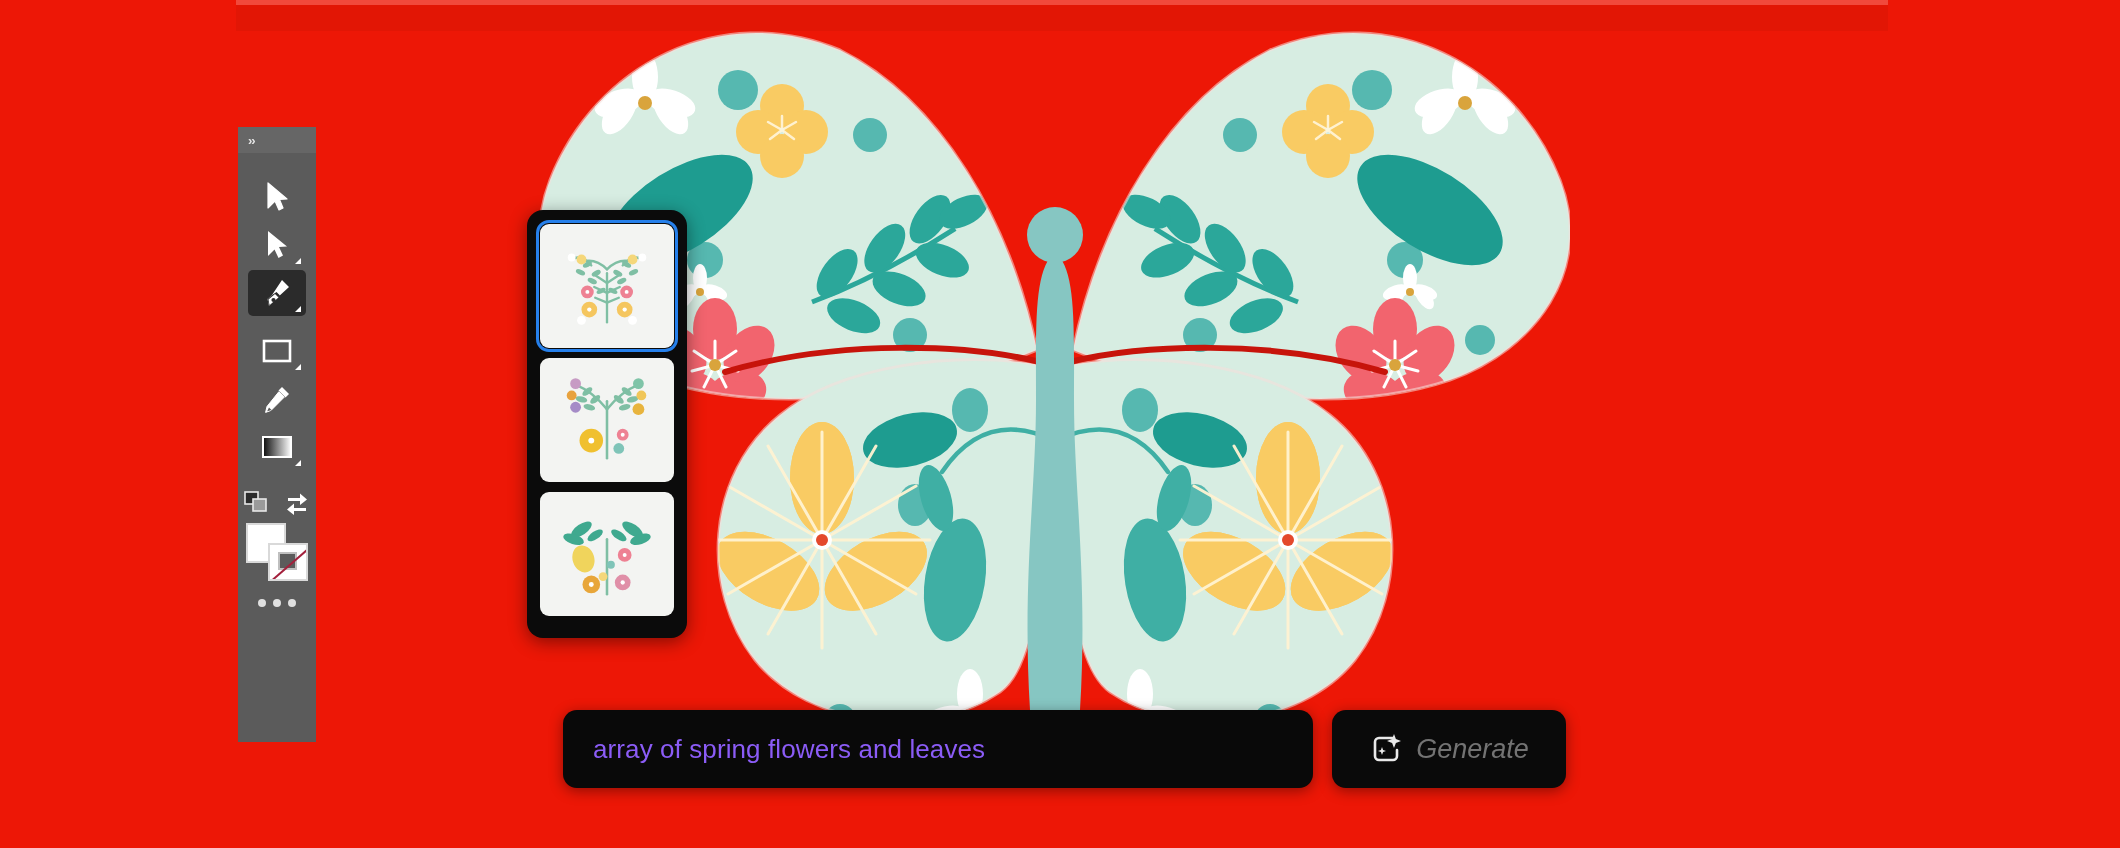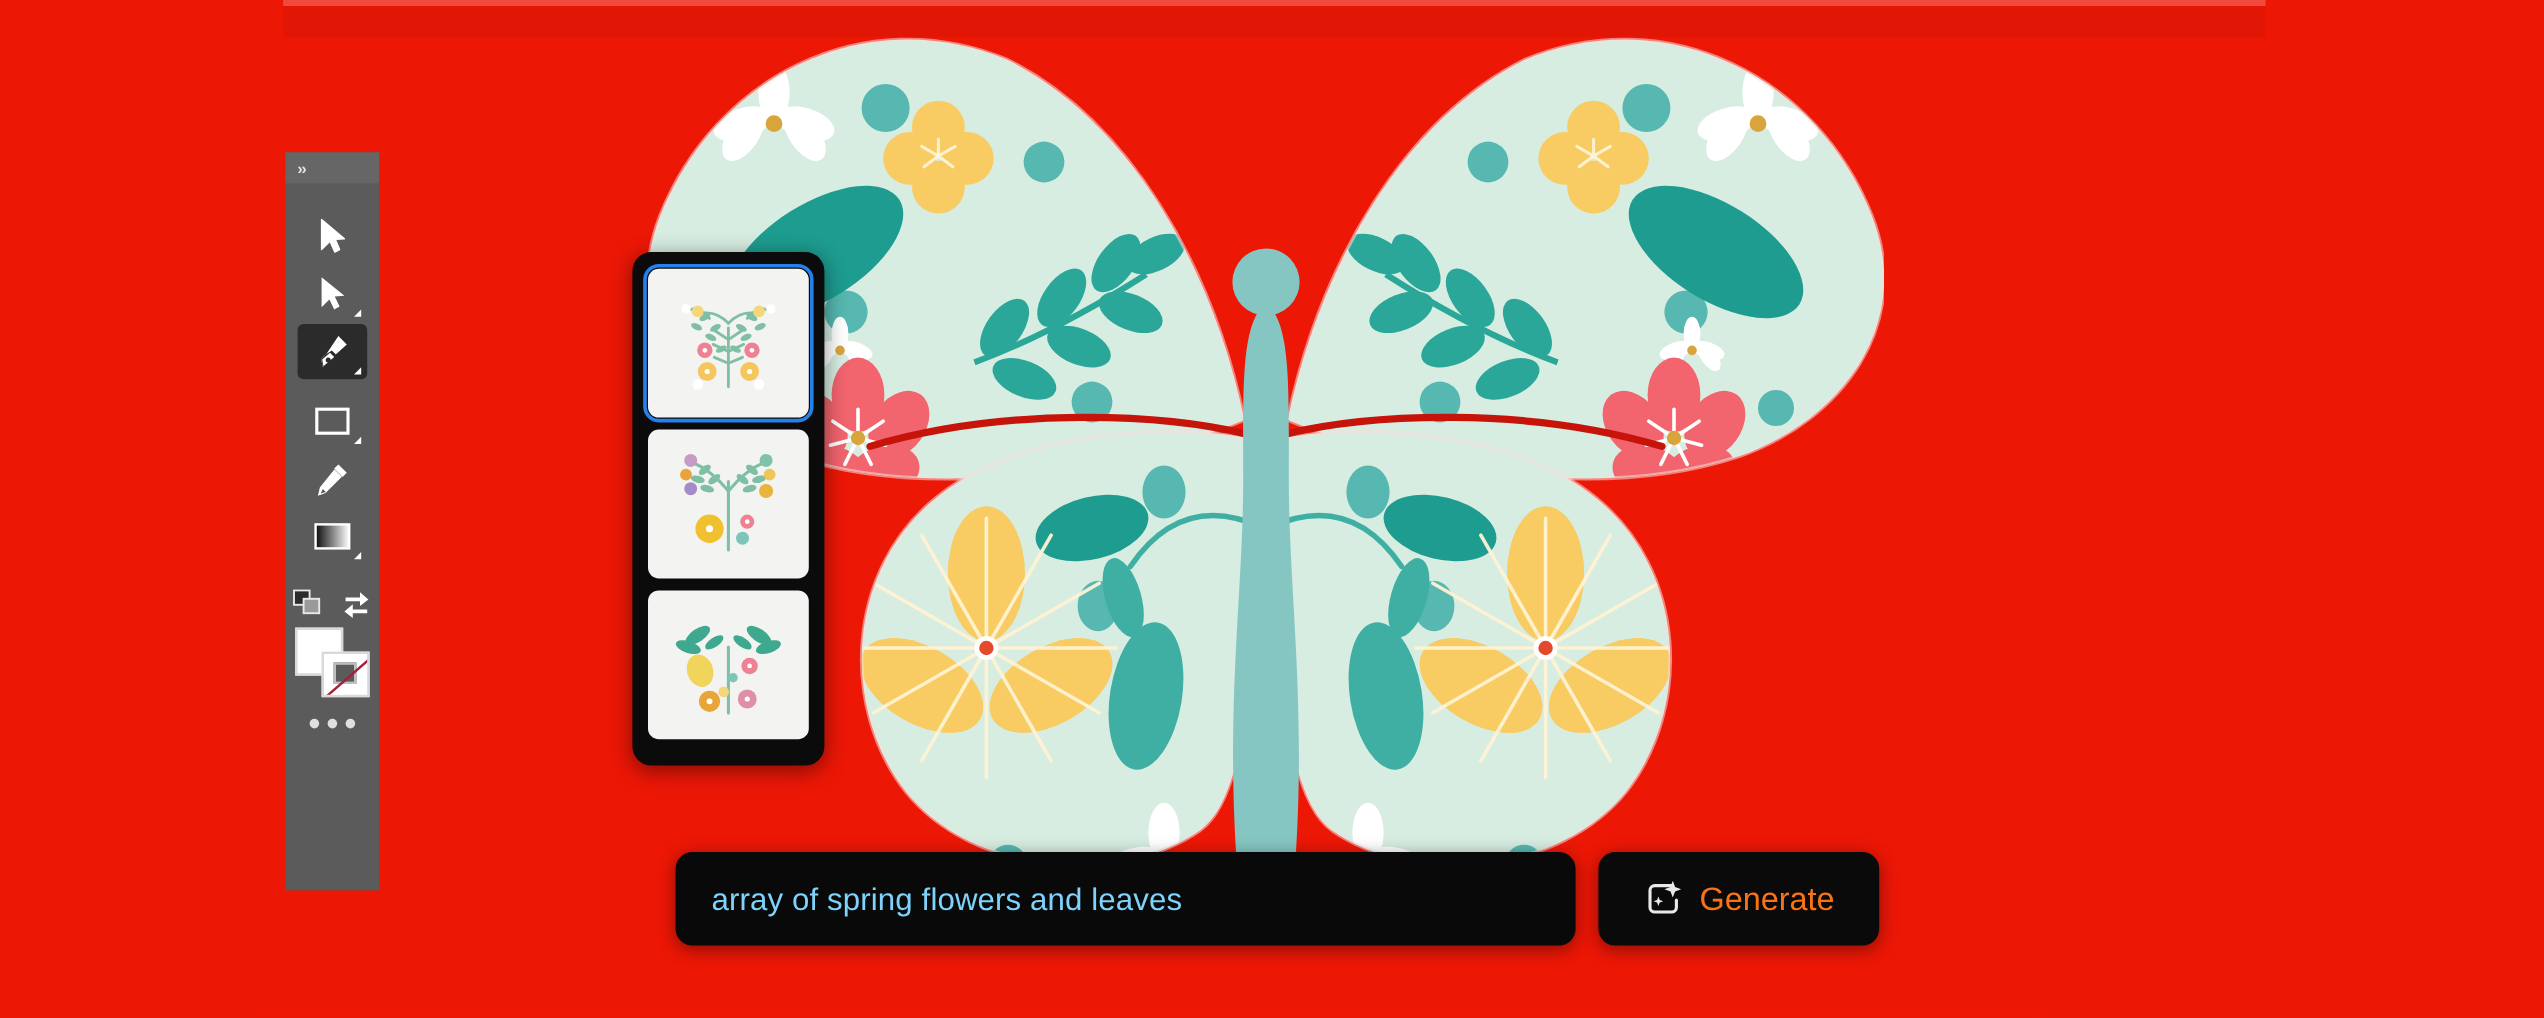--- a/index.html
+++ b/index.html
@@ -91,29 +91,29 @@
   .thumb svg { width:118px; height:108px; display:block; }
 
   
   #promptbar {
     position:absolute; left:563px; top:710px; width:750px; height:78px;
     background:#090909; border-radius:14px;
     display:flex; align-items:center; padding:0 30px;
     box-shadow:0 3px 14px rgba(0,0,0,.4);
   }
   #prompttext {
-    color:#7dd3fc; font-size:26px; letter-spacing:.1px; white-space:nowrap;
+    color:#8b5cf6; font-size:26px; letter-spacing:.1px; white-space:nowrap;
   }
   #generate {
     position:absolute; left:1332px; top:710px; width:234px; height:78px;
     background:#0A0A0A; border-radius:14px;
     display:flex; align-items:center; justify-content:center; gap:13px;
     cursor:pointer; box-shadow:0 3px 14px rgba(0,0,0,.4);
   }
-  #genlabel { color:#f97316; font-size:27px; }
+  #genlabel { color:#737373; font-size:27px;font-style:italic; }
 </style>
 </head>
 <body>
 
 <div id="artboard">
 
   <div id="topline"></div>
   <div id="topshade"></div>
 
   <div id="art">

